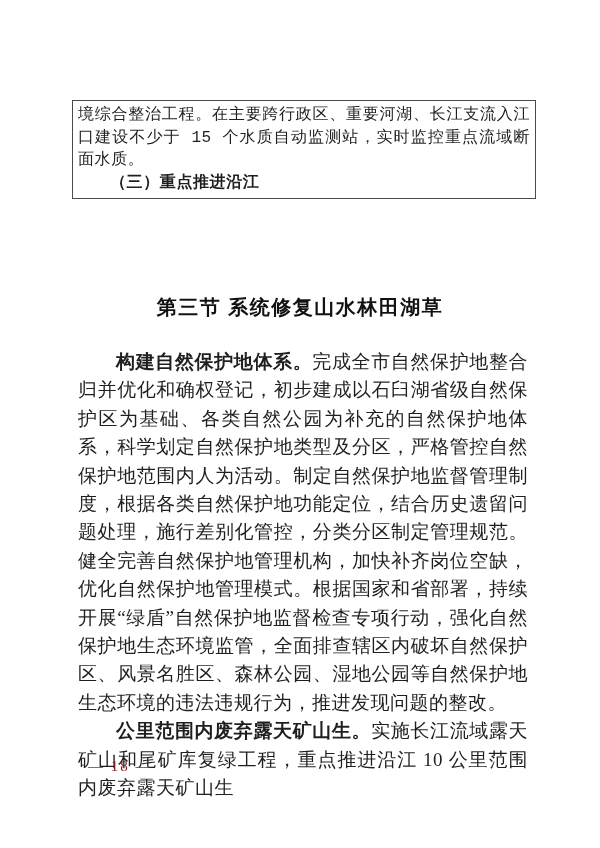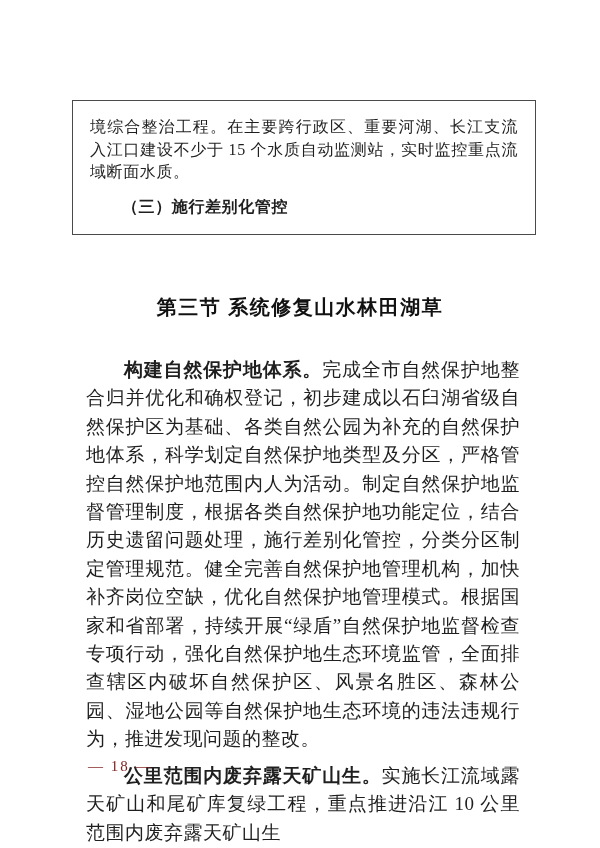--- a/index.html
+++ b/index.html
@@ -23,21 +23,22 @@
     top: 100px;
     width: 452px;
     border: 1px solid #4a4a4a;
     padding: 3px 5px 4px 5px;
     font-size: 16px;
     line-height: 22.5px;
     letter-spacing: 0.6px;
     text-align: justify;
   }
   .quote-box p {
-    margin: 12px;
+    margin: 0;
+    font-family: Liberation Mono, monospace;
   }
   .indent-2em {
     text-indent: 2em;
   }
   .bold-kai {
     font-weight: bold;
   }
   
   .section-heading {
     position: absolute;
@@ -57,21 +58,21 @@
     position: absolute;
     left: 78px;
     top: 348px;
     width: 450px;
     font-size: 19px;
     line-height: 28.4px;
     letter-spacing: 0.5px;
     text-align: justify;
   }
   .body-text p {
-    margin: 8px;
+    margin: 0;
     text-indent: 2em;
   }
   .lead {
     font-weight: bold;
   }
   
   .page-number {
     position: absolute;
     left: 88px;
     top: 758px;
@@ -80,21 +81,21 @@
     color: #7f1d1d;
   }
 </style>
 </head>
 <body>
 
 <div class="page">
 
   <div class="quote-box">
     <p>境综合整治工程。在主要跨行政区、重要河湖、长江支流入江口建设不少于 15 个水质自动监测站，实时监控重点流域断面水质。</p>
-    <p class="indent-2em bold-kai">（三）施行差别化管控</p>
+    <p class="indent-2em bold-kai">（三）重点推进沿江</p>
   </div>
 
   <h2 class="section-heading">第三节 系统修复山水林田湖草</h2>
 
   <div class="body-text">
     <p><span class="lead">构建自然保护地体系。</span><span>完成全市自然保护地整合归并优化和确权登记，初步建成以石臼湖省级自然保护区为基础、各类自然公园为补充的自然保护地体系，科学划定自然保护地类型及分区，严格管控自然保护地范围内人为活动。制定自然保护地监督管理制度，根据各类自然保护地功能定位，结合历史遗留问题处理，施行差别化管控，分类分区制定管理规范。健全完善自然保护地管理机构，加快补齐岗位空缺，优化自然保护地管理模式。根据国家和省部署，持续开展“绿盾”自然保护地监督检查专项行动，强化自然保护地生态环境监管，全面排查辖区内破坏自然保护区、风景名胜区、森林公园、湿地公园等自然保护地生态环境的违法违规行为，推进发现问题的整改。</span></p>
     <p><span class="lead">公里范围内废弃露天矿山生。</span><span>实施长江流域露天矿山和尾矿库复绿工程，重点推进沿江 10 公里范围内废弃露天矿山生</span></p>
   </div>
 
   <div class="page-number">— 18 —</div>

